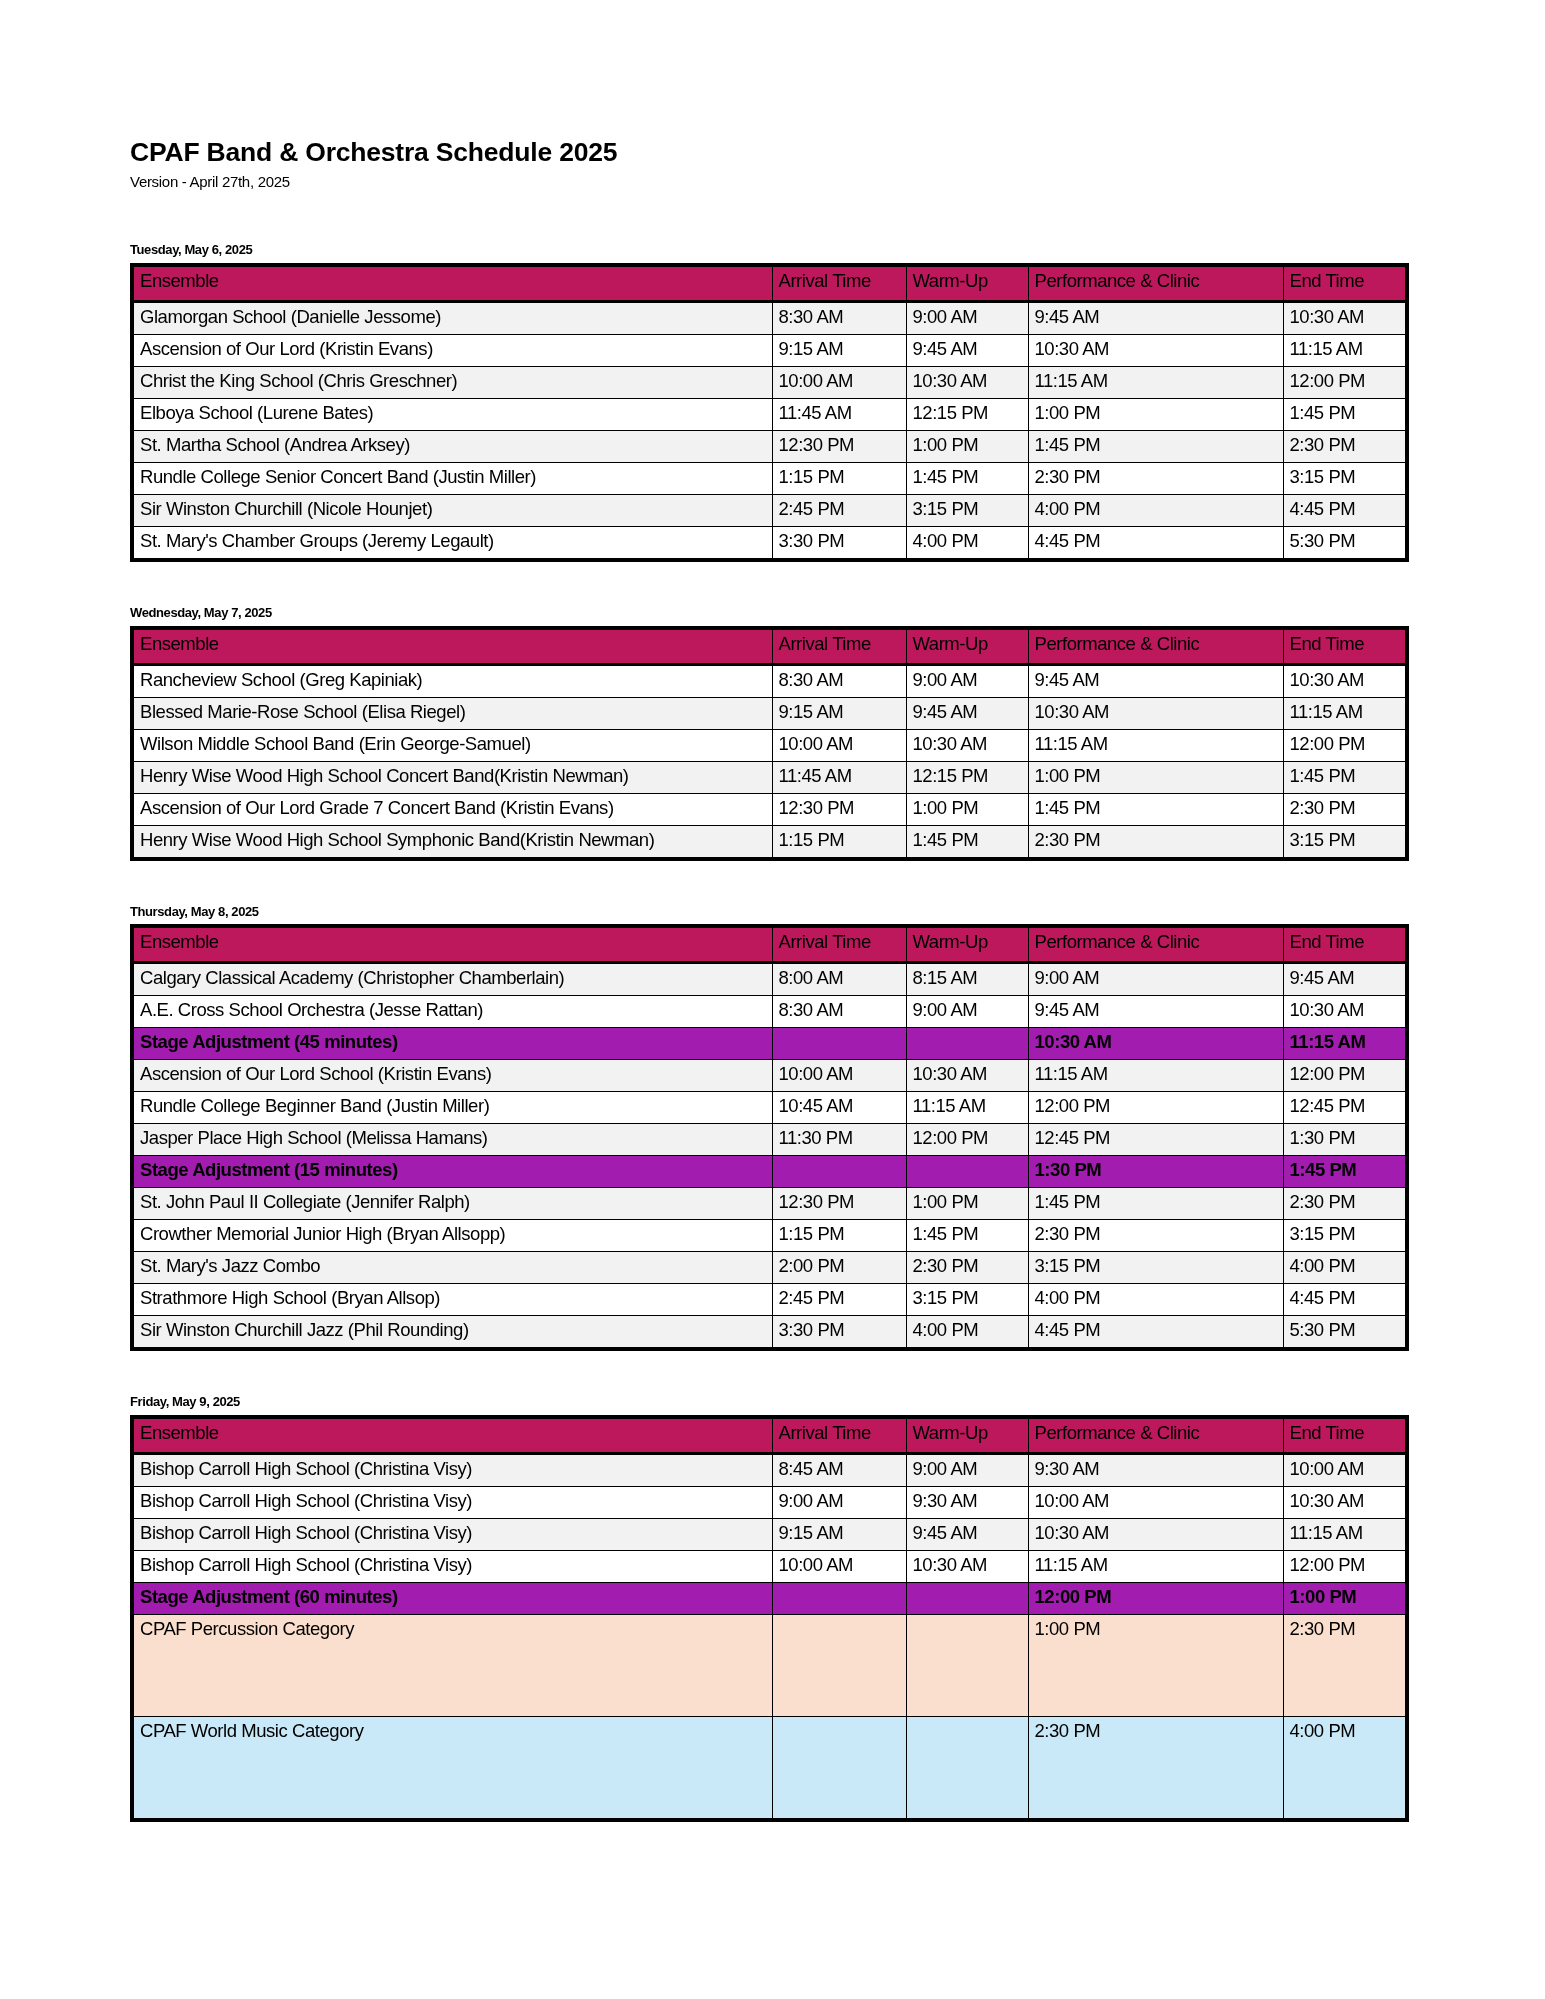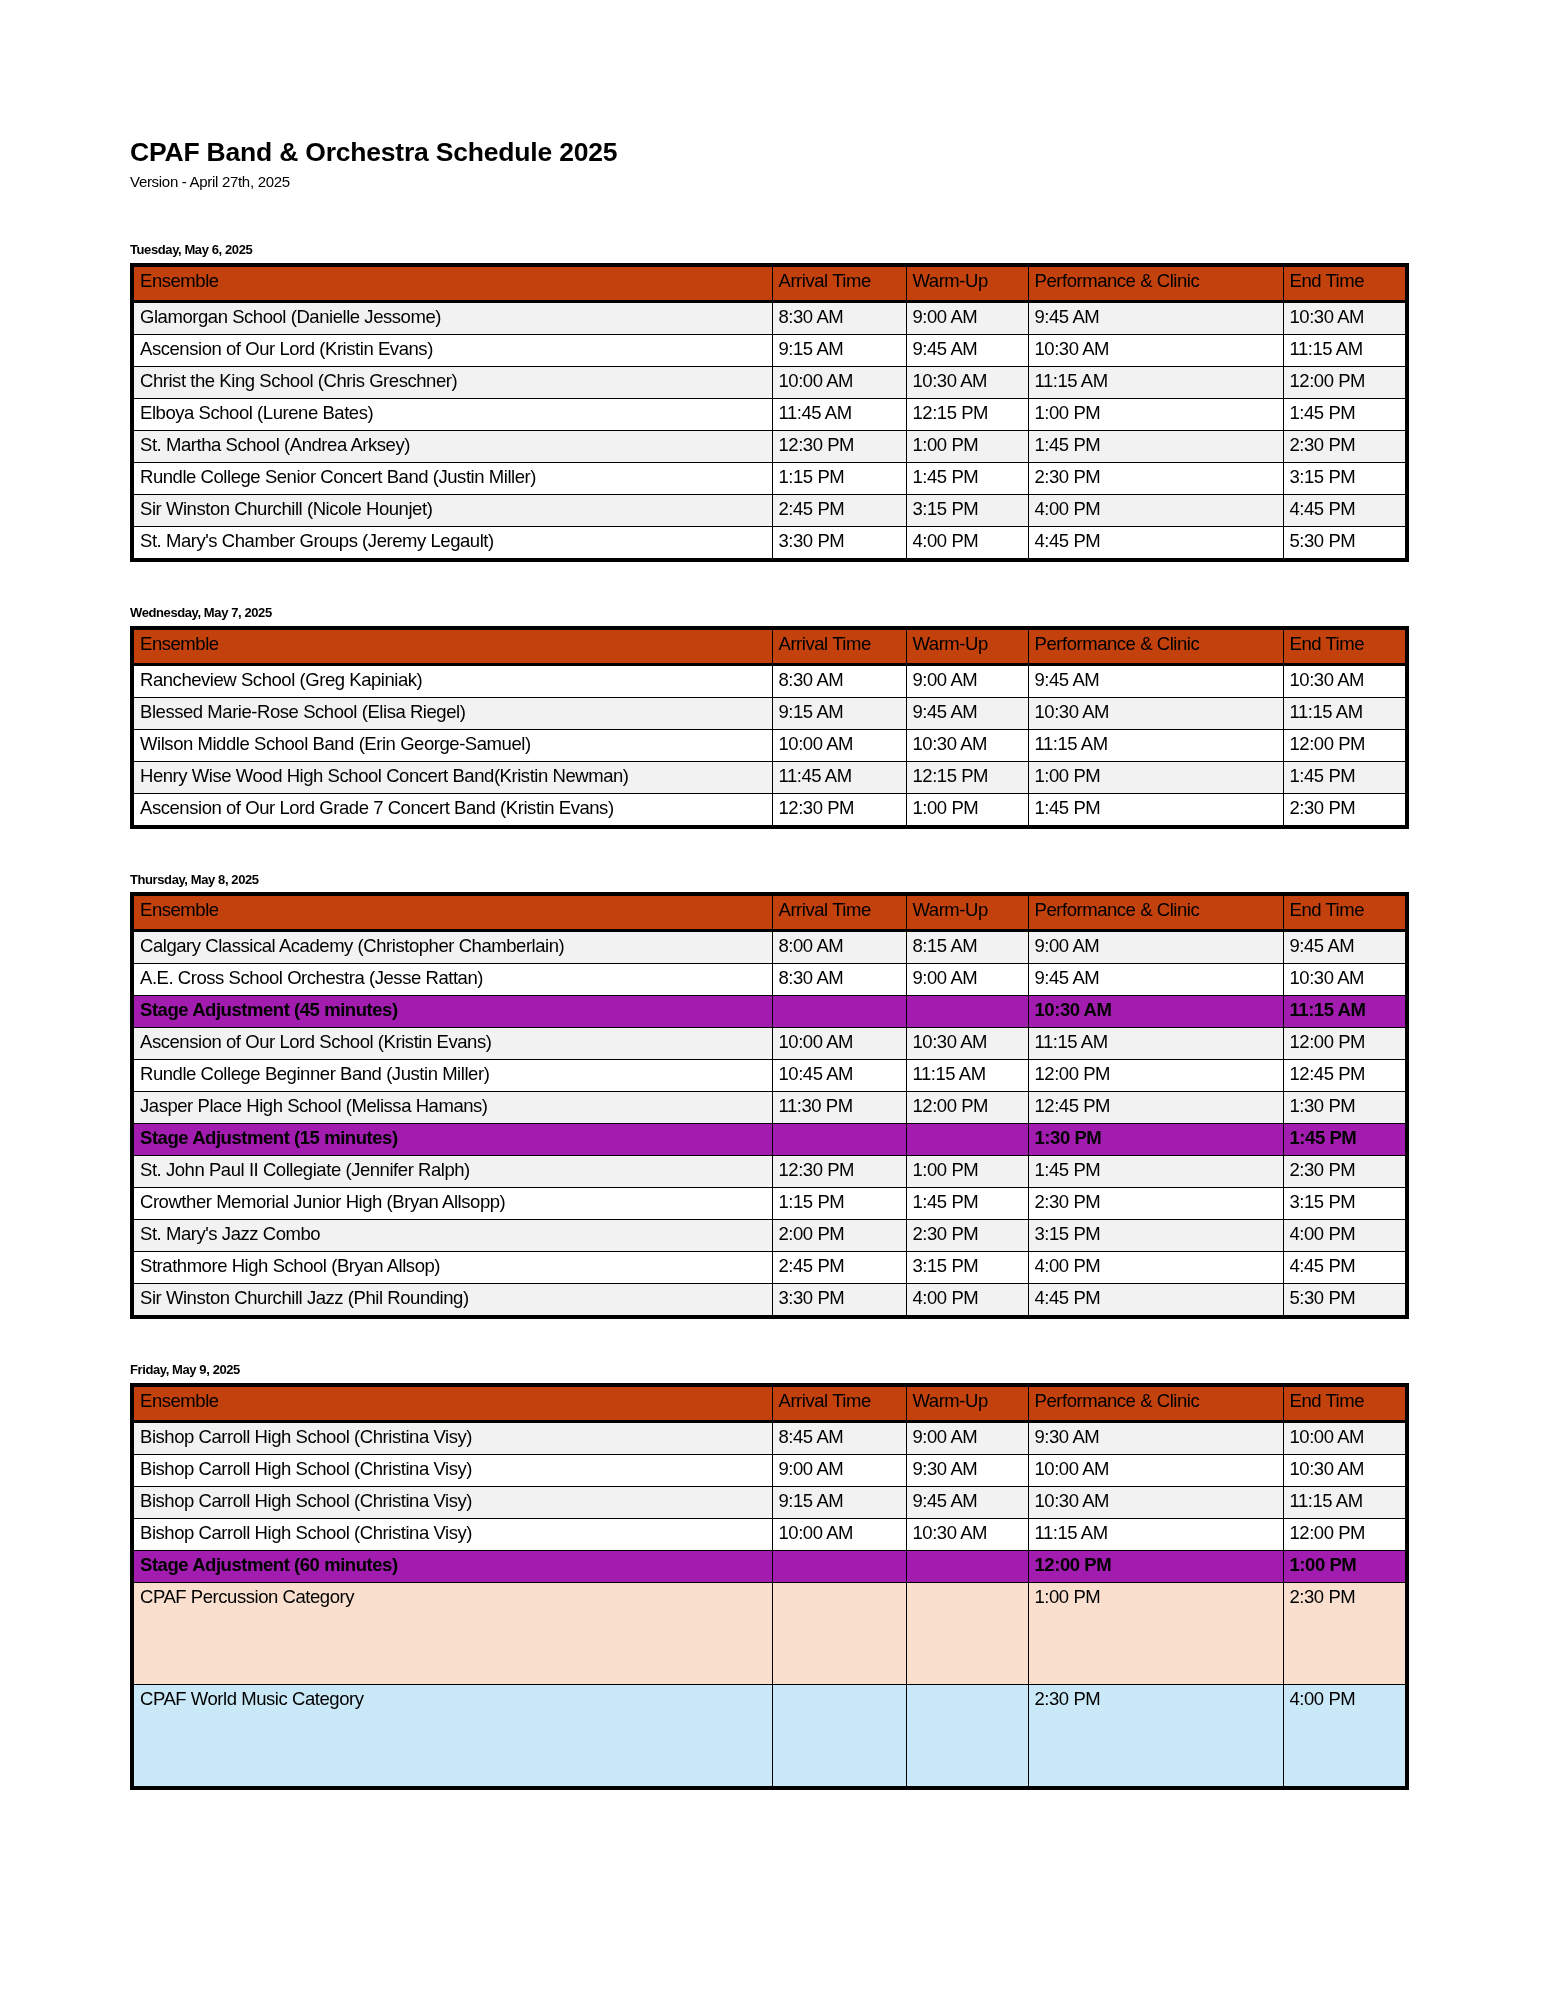--- a/index.html
+++ b/index.html
@@ -67,21 +67,21 @@
     padding: 2px 5px 3px 6px;
     text-align: left;
     vertical-align: top;
     line-height: 1.25;
     height: 26px;
     white-space: nowrap;
     overflow: visible;
   }
   table.sched thead th {
     border-bottom-width: 3.4px;
-    background: #c2410c;
+    background: #be185d;
     height: 28px;
   }
   tr.alt > td {
     background: #f2f2f2;
   }
   tr.stage > td {
     background: #a21caf;
     font-weight: bold;
   }
   tr.peach > td {
@@ -230,20 +230,27 @@
               <td>1:00 PM</td>
               <td>1:45 PM</td>
             </tr>
             <tr>
               <td>Ascension of Our Lord Grade 7 Concert Band (Kristin Evans)</td>
               <td>12:30 PM</td>
               <td>1:00 PM</td>
               <td>1:45 PM</td>
               <td>2:30 PM</td>
             </tr>
+            <tr class="alt">
+              <td>Henry Wise Wood High School Symphonic Band(Kristin Newman)</td>
+              <td>1:15 PM</td>
+              <td>1:45 PM</td>
+              <td>2:30 PM</td>
+              <td>3:15 PM</td>
+            </tr>
           </tbody>
         </table>
       </div>
       <div class="day-block">
         <div class="day-heading">Thursday, May 8, 2025</div>
         <table class="sched">
           <colgroup>
             <col class="c-ens">
             <col class="c-arr">
             <col class="c-warm">

